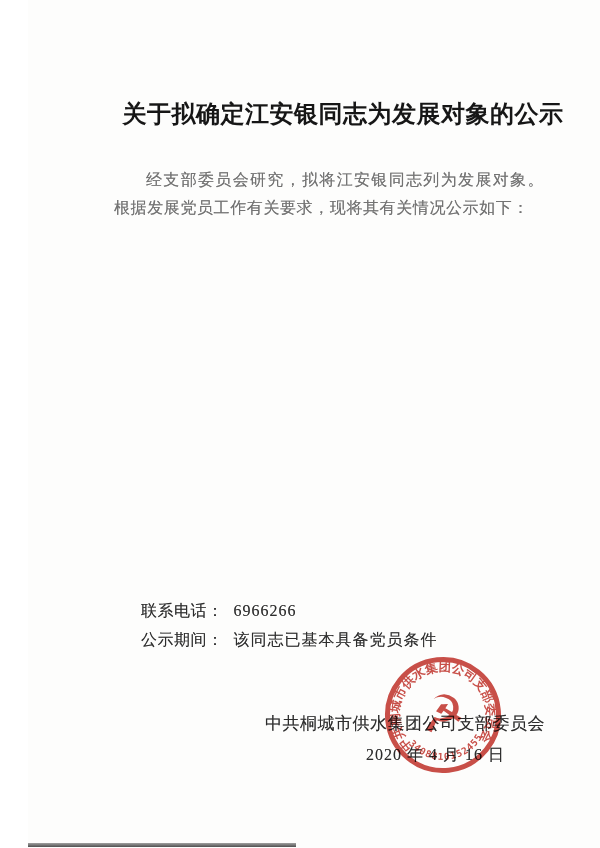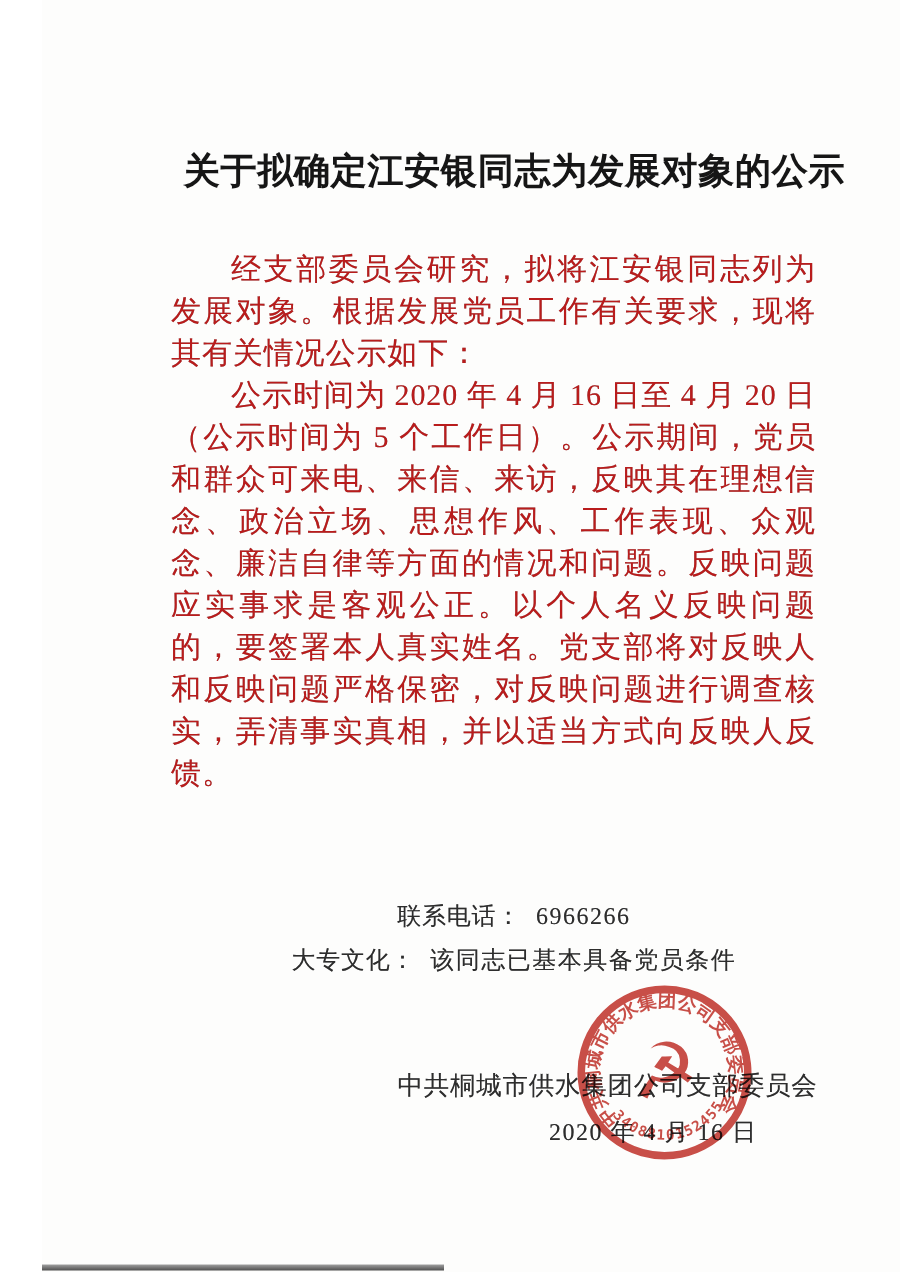--- a/index.html
+++ b/index.html
@@ -9,27 +9,27 @@
     font-family:"Liberation Serif","DejaVu Serif",serif;
     margin-left:28px;
   }
   .title {
     position:absolute; top:98px; left:30px; width:570px; margin:0;
     text-align:center; font-size:24px; font-weight:700; color:#161616;
     letter-spacing:0.5px;
   }
   .body-text { position:absolute; top:166px; left:86px; width:430px; }
   .body-text p {
-    margin:0; text-indent:2em; font-size:20px; line-height:28px;
+    margin:0; text-indent:2em; font-size:16px; line-height:28px;
     text-align:justify; text-justify:inter-ideograph; word-break:break-all;
-    color:#b91c1c; letter-spacing:0.6px;
+    color:#737373; letter-spacing:0.6px;
     text-shadow:0 0 0.4px rgba(40,40,40,0.45);
   }
   .contact { position:absolute; top:601px; left:86px; width:430px; font-size:16px; color:#2d2d2d; }
-  .contact-row { height:28.5px; padding-left:27px; letter-spacing:0.5px; text-shadow:0 0 0.4px rgba(40,40,40,0.45);text-align:center; }
+  .contact-row { height:28.5px; padding-left:27px; letter-spacing:0.5px; text-shadow:0 0 0.4px rgba(40,40,40,0.45); }
   .c-value { margin-left:10px; letter-spacing:1px; }
   .sig-org {
     position:absolute; top:712px; left:0; right:83px; text-align:right;
     font-size:17px; color:#2d2d2d; letter-spacing:0.5px;
     text-shadow:0 0 0.4px rgba(40,40,40,0.45);
   }
   .sig-date {
     position:absolute; top:745px; left:338px; font-size:16px; color:#2d2d2d;
     letter-spacing:1px; text-shadow:0 0 0.4px rgba(40,40,40,0.45);
   }
@@ -61,29 +61,28 @@
 </style>
 </head>
 <body>
 
 <div class="page">
 
   <h1 class="title">关于拟确定江安银同志为发展对象的公示</h1>
 
   <div class="body-text">
     <p>经支部委员会研究，拟将江安银同志列为发展对象。根据发展党员工作有关要求，现将其有关情况公示如下：</p>
-    <p>公示时间为 2020 年 4 月 16 日至 4 月 20 日（公示时间为 5 个工作日）。公示期间，党员和群众可来电、来信、来访，反映其在理想信念、政治立场、思想作风、工作表现、众观念、廉洁自律等方面的情况和问题。反映问题应实事求是客观公正。以个人名义反映问题的，要签署本人真实姓名。党支部将对反映人和反映问题严格保密，对反映问题进行调查核实，弄清事实真相，并以适当方式向反映人反馈。</p>
   </div>
 
   <div class="contact">
     <div class="contact-row">
       <span class="c-label">联系电话：</span><span class="c-value">6966266</span>
     </div>
     <div class="contact-row">
-      <span class="c-label">大专文化：</span><span class="c-value">该同志已基本具备党员条件</span>
+      <span class="c-label">公示期间：</span><span class="c-value">该同志已基本具备党员条件</span>
     </div>
   </div>
 
   <div class="sig-org">中共桐城市供水集团公司支部委员会</div>
   <div class="sig-date">2020 年 4 月 16 日</div>
 
   <svg class="seal" width="122" height="122" viewBox="0 0 122 122" xmlns="http://www.w3.org/2000/svg">
     <circle class="ring" cx="61" cy="61" r="55.5"></circle>
     <path id="sealArcTop" d="M 26.3,88.1 A 44 44 0 1 1 95.7,88.1" fill="none"></path>
     <text class="seal-arc-text" text-anchor="middle">

